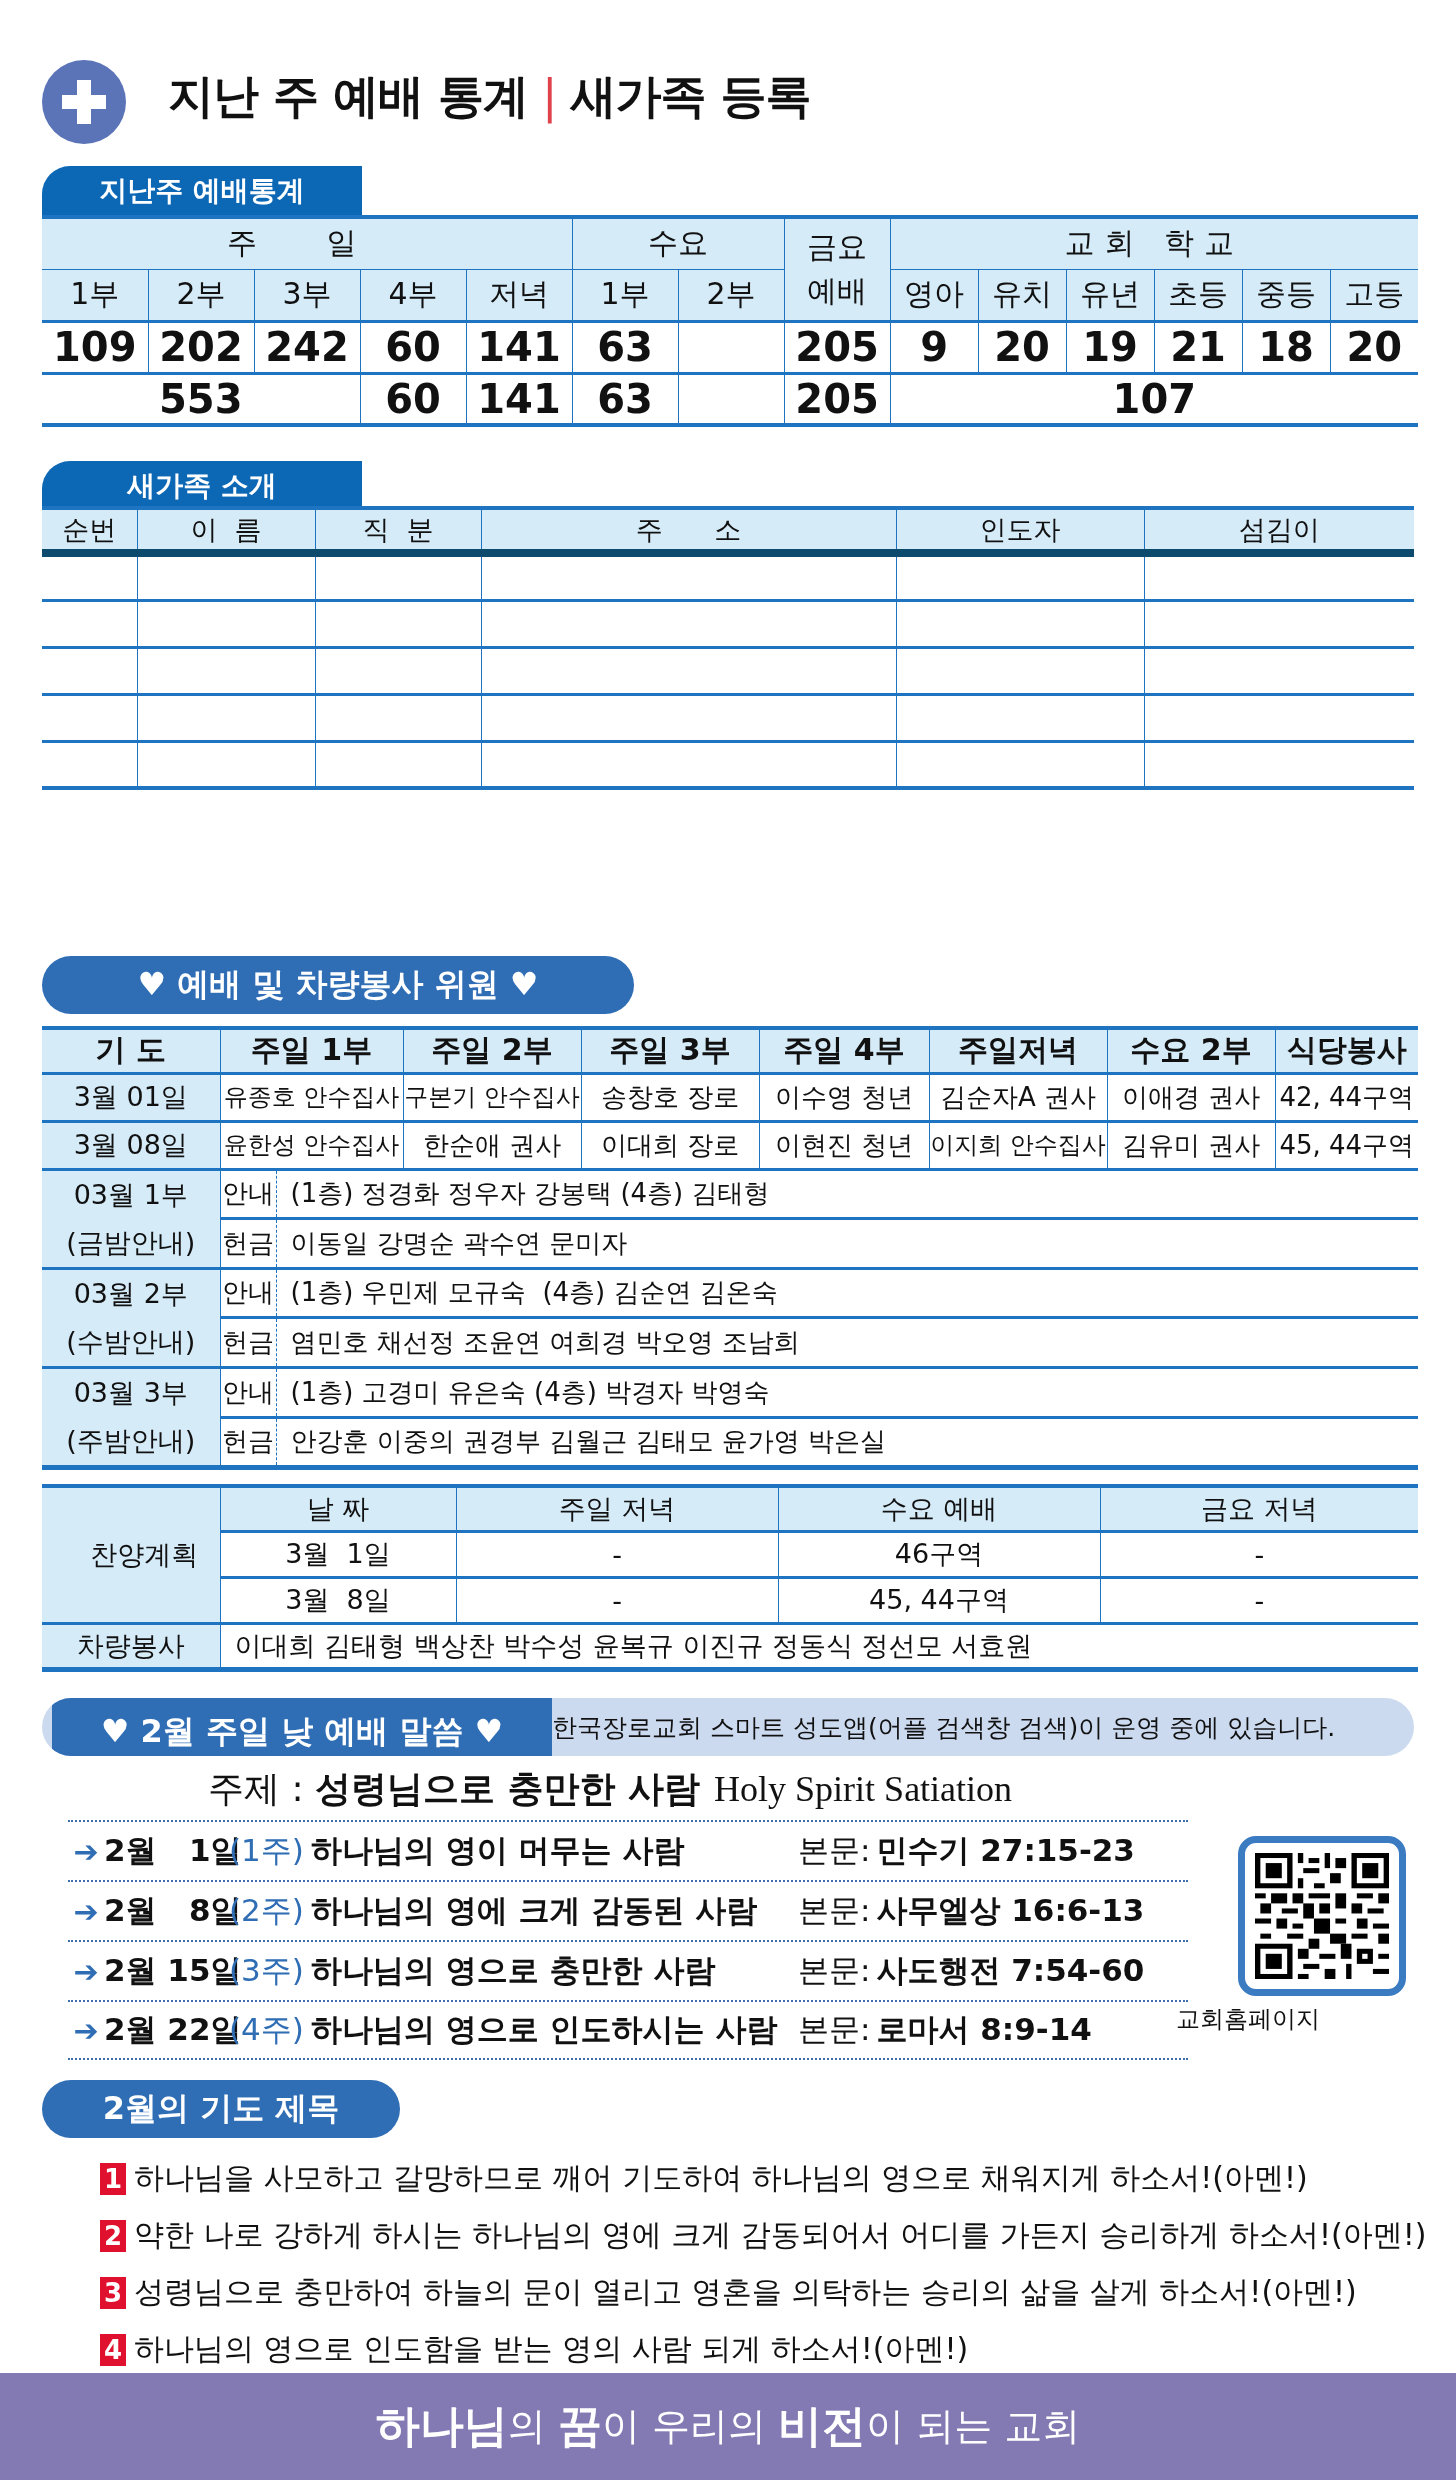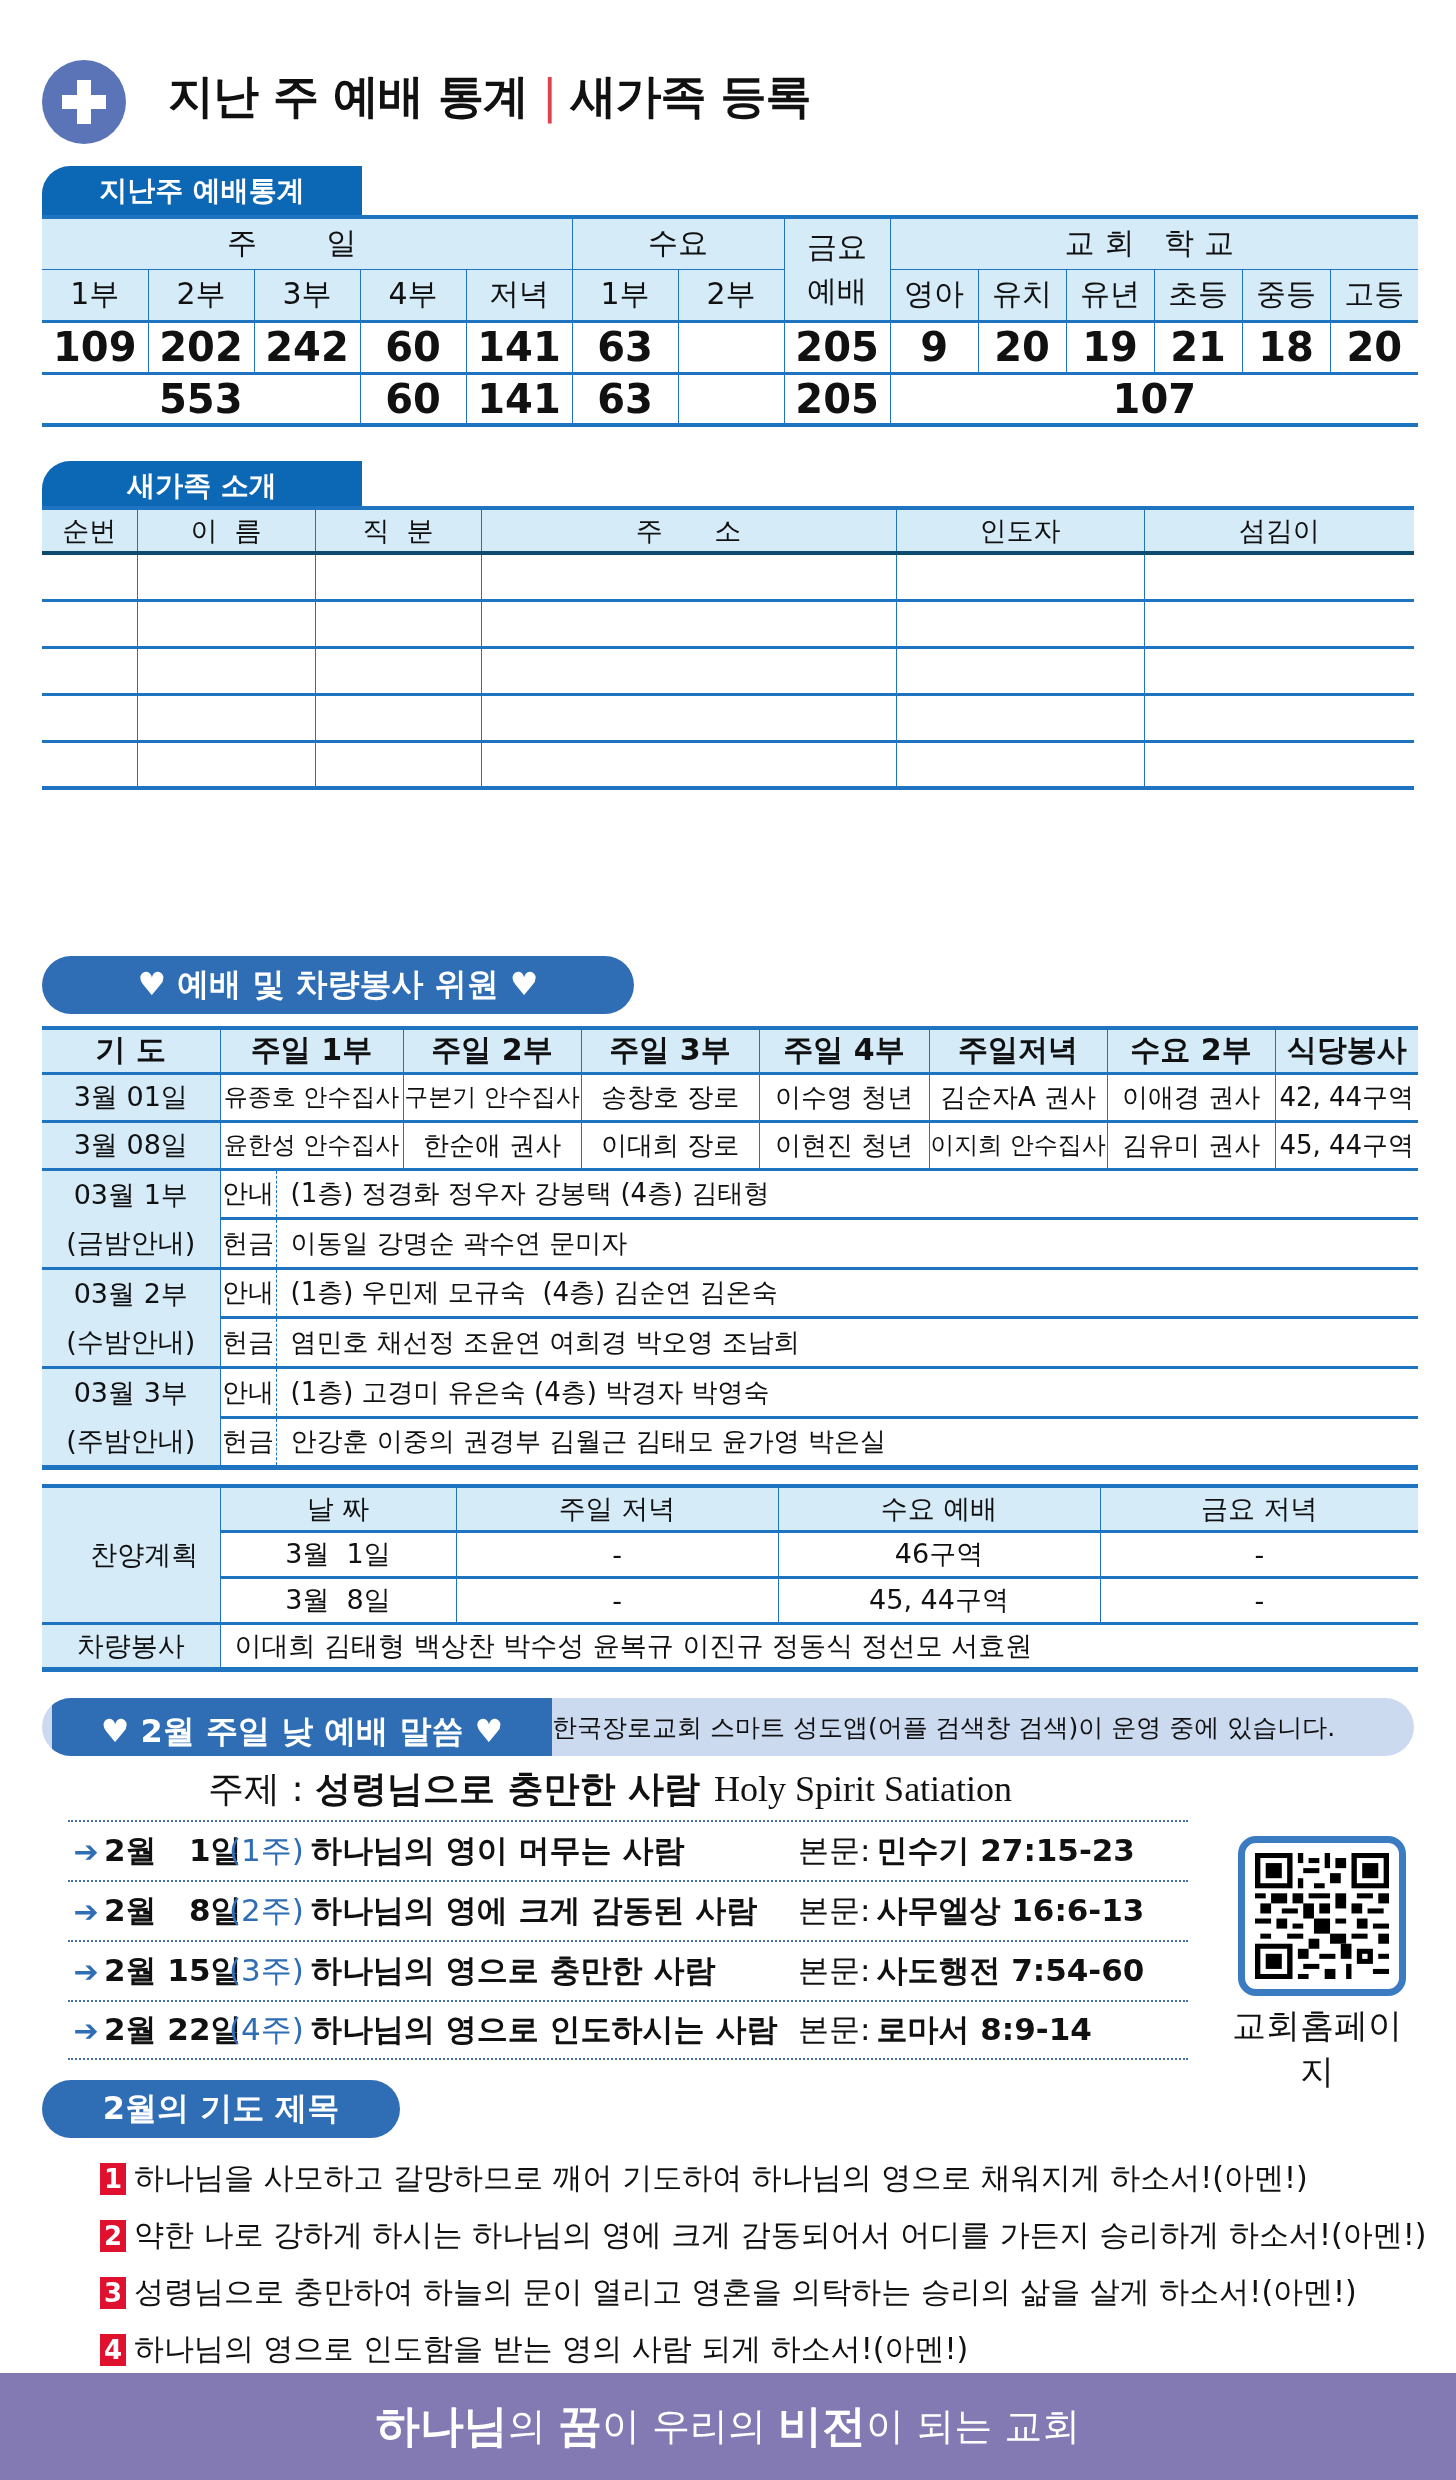--- a/index.html
+++ b/index.html
@@ -24,21 +24,21 @@
 
   .stats { left: 42px; top: 215px; width: 1372px; border-top: 4px solid #1e74c0; border-bottom: 4px solid #1e74c0; }
   .stats th { background: #d5ebf8; font-size: 30px; border: 1px solid #1e74c0; border-top: none; height: 52px; }
   .stats td { font-size: 40px; font-weight: bold; border: 1px solid #1e74c0; height: 52px; }
   .stats tr.r3 td { border-top: 3px solid #1e74c0; }
   .stats tr.r4 td { border-top: 3px solid #1e74c0; }
   .stats th:first-child, .stats td:first-child { border-left: none; }
   .stats th:last-child, .stats td:last-child { border-right: none; }
 
   .newfam { left: 42px; top: 506px; width: 1372px; border-top: 4px solid #1e74c0; border-bottom: 4px solid #1e74c0; }
-  .newfam th { background: #d5ebf8; font-size: 27px; border-left: 1px solid #1e74c0; border-right: 1px solid #1e74c0; border-bottom: 4px solid #0c4a6e; height: 45px; }
+  .newfam th { background: #d5ebf8; font-size: 27px; border-left: 1px solid #1e74c0; border-right: 1px solid #1e74c0; border-bottom: 8px solid #0c4a6e; height: 45px; }
   .newfam td { border-left: 1px solid #1e74c0; border-right: 1px solid #1e74c0; border-bottom: 3px solid #1e74c0; height: 47px; }
   .newfam th:first-child, .newfam td:first-child { border-left: none; }
   .newfam th:last-child, .newfam td:last-child { border-right: none; }
 
   .pill { background: #2f6db5; color: #fff; font-weight: bold; border-radius: 30px; display: flex; align-items: center; justify-content: center; white-space: nowrap; }
 
   .duty { left: 42px; top: 1026px; width: 1376px; border-top: 4px solid #1e74c0; border-bottom: 5px solid #1e74c0; }
   .duty th { background: #d5ebf8; font-size: 30px; font-weight: bold; border: 1px solid #1e74c0; border-top: none; height: 45px; }
   .duty td { font-size: 26px; border: 1px solid #1e74c0; height: 48px; border-top: 3px solid #1e74c0; }
   .duty td.lbl { background: #d5ebf8; font-size: 27px; }
@@ -69,21 +69,21 @@
   .srow { height: 60px; border-top: 2px dotted #3f6fb0; display: flex; align-items: center; font-size: 31px; white-space: nowrap; position: relative; }
   .srow:last-child { border-bottom: 2px dotted #3f6fb0; }
   .srow .arrow { color: #2f6db5; font-size: 30px; width: 36px; text-align: center; }
   .srow .date { font-weight: bold; width: 125px; }
   .srow .wk { color: #2f6db5; width: 82px; }
   .srow .title { font-weight: bold; width: 475px; }
   .srow .bl { margin-left: 12px; }
   .srow .ref { font-weight: bold; margin-left: 6px; }
 
   .qr { left: 1238px; top: 1836px; width: 168px; height: 160px; border: 7px solid #3a7bc2; border-radius: 18px; background: #fff; padding: 10px; }
-  .qr-label { left: 1225px; top: 2003px; width: 184px; text-align: center; font-size: 34px; }
+  .qr-label { left: 1156px; top: 2003px; width: 184px; text-align: center; font-size: 24px; }
 
   .prayer-pill { left: 42px; top: 2080px; width: 358px; height: 58px; font-size: 32px; }
   .prayers { left: 100px; top: 2150px; }
   .prow { height: 57px; display: flex; align-items: center; font-size: 30px; white-space: nowrap; }
   .prow .num { background: #e0112e; color: #fff; font-weight: bold; width: 26px; height: 32px; display: inline-flex; align-items: center; justify-content: center; font-size: 26px; margin-right: 8px; }
 
   .footer { left: 0; top: 2373px; width: 1456px; height: 107px; background: #8379b3; display: flex; align-items: center; justify-content: center; color: #fff; font-size: 38px; font-family: "DejaVu Serif", "Liberation Serif", serif; }
   .footer .bg { font-size: 44px; font-weight: bold; }
 </style>
 </head>

